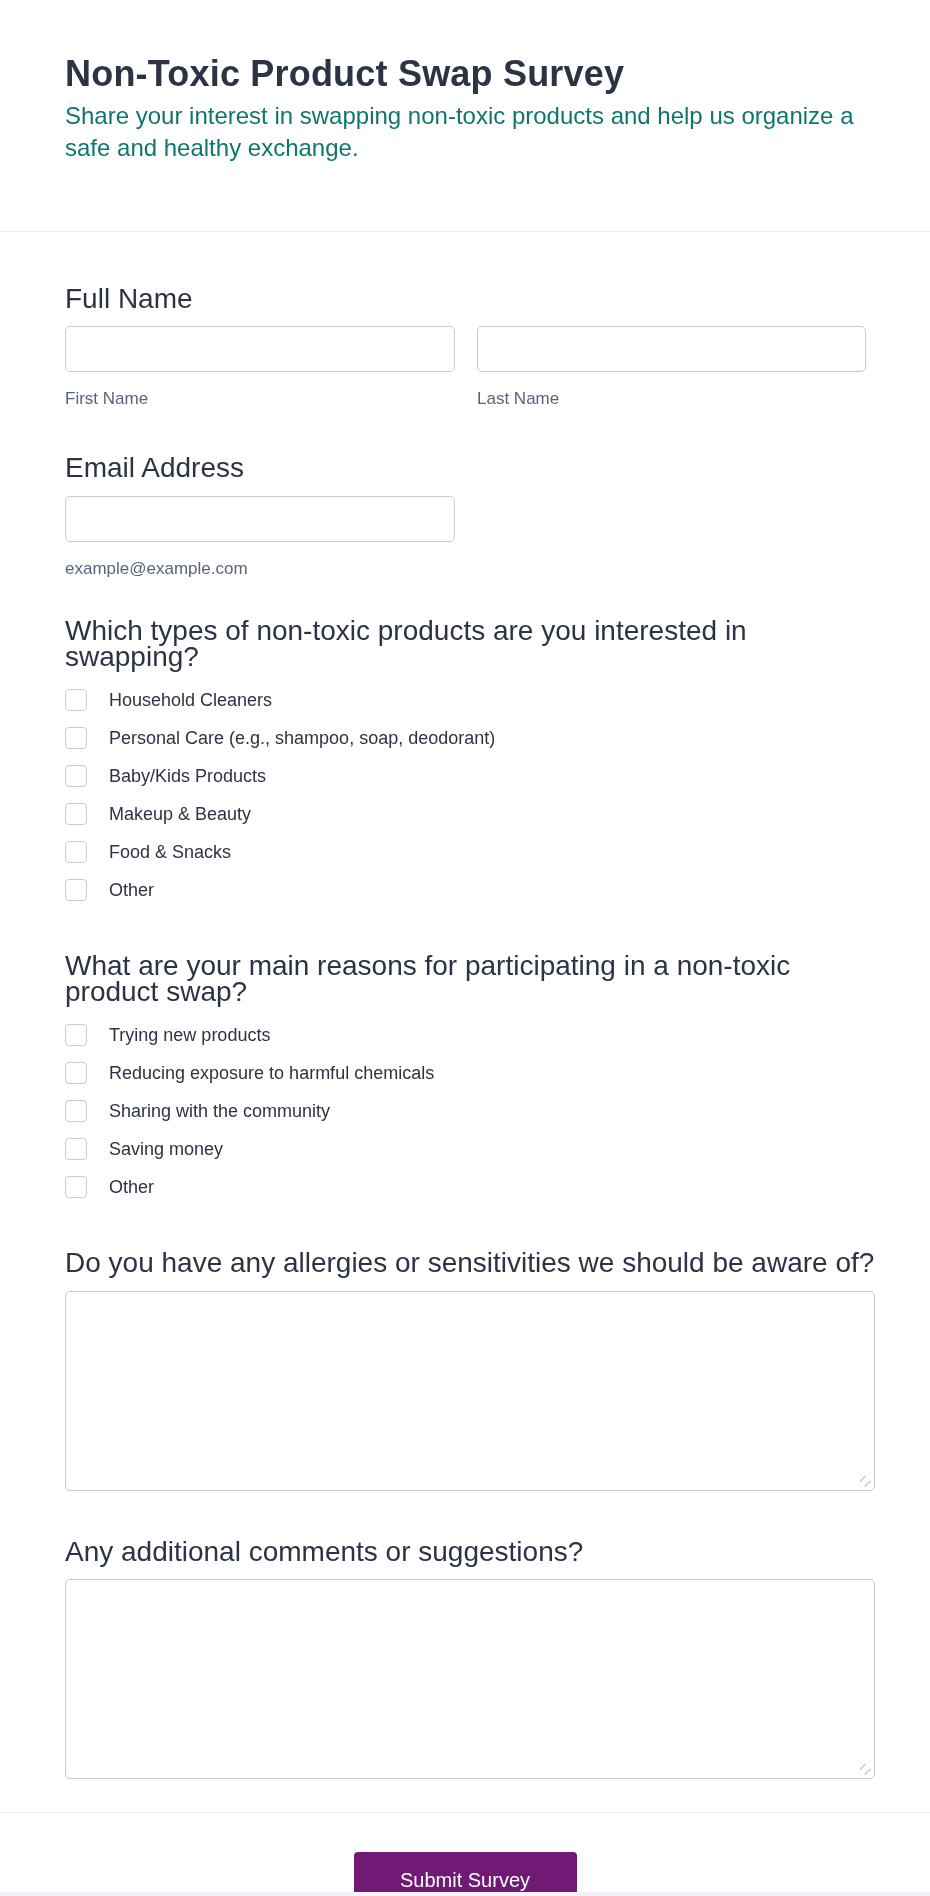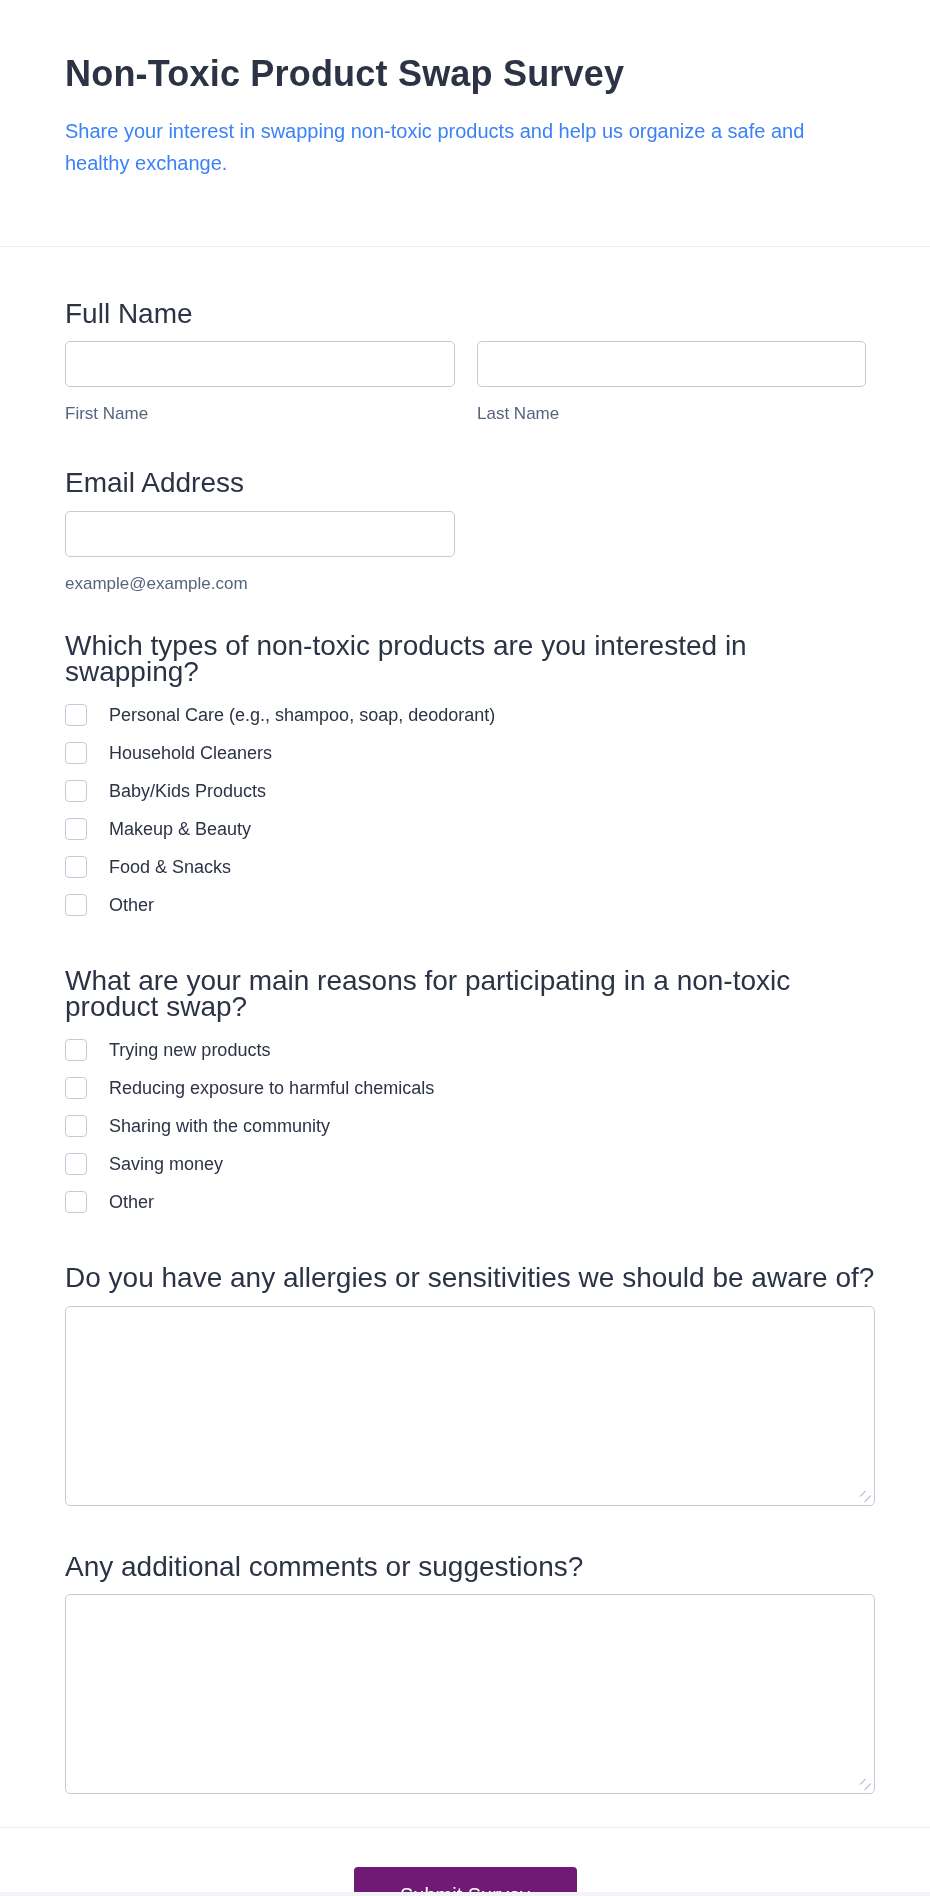--- a/index.html
+++ b/index.html
@@ -9,21 +9,21 @@
     font-family: "Liberation Sans", sans-serif;
     color: #2c3345;
     position: relative;
     overflow: hidden;
   }
   .page { width: 930px; height: 1896px; background: #fff; position: relative; }
 
   
   .form-header { padding: 52px 65px 16px 65px; border-bottom: 1px solid #eceef4; }
   .form-title { font-size: 36px; line-height: 44px; font-weight: 700; color: #2c3345; letter-spacing: 0.2px; }
-  .form-subtitle { margin-top: 19px; font-size: 20px; line-height: 32px; color: #3b82f6; max-width: 800px; padding-bottom: 51px; }
+  .form-subtitle { margin-top: 4px; font-size: 24px; line-height: 32px; color: #0f766e; max-width: 800px; padding-bottom: 51px; }
 
   
   .form-body { padding: 0 55px 0 65px; }
   .q-label { font-size: 28px; line-height: 26px; font-weight: 500; color: #2c3345; }
   .sublabel { font-size: 17px; line-height: 22px; color: #57647e; margin-top: 16px; }
 
   .text-input {
     display: block; width: 100%; height: 46px;
     border: 1px solid #c3cad8; border-radius: 5px;
     background: #fff; outline: none;
@@ -106,25 +106,25 @@
       <div class="q-label">Email Address</div>
       <input type="text" class="text-input" value="" style="">
       <div class="sublabel">example@example.com</div>
     </section>
 
     <section class="field field-products">
       <div class="q-label">Which types of non-toxic products are you interested in swapping?</div>
       <div class="options">
         <label class="option">
           <input type="checkbox" class="checkbox" style="">
-          <span class="option-label">Personal Care (e.g., shampoo, soap, deodorant)</span>
+          <span class="option-label">Household Cleaners</span>
         </label>
         <label class="option">
           <input type="checkbox" class="checkbox" style="">
-          <span class="option-label">Household Cleaners</span>
+          <span class="option-label">Personal Care (e.g., shampoo, soap, deodorant)</span>
         </label>
         <label class="option">
           <input type="checkbox" class="checkbox" style="">
           <span class="option-label">Baby/Kids Products</span>
         </label>
         <label class="option">
           <input type="checkbox" class="checkbox" style="">
           <span class="option-label">Makeup &amp; Beauty</span>
         </label>
         <label class="option">

